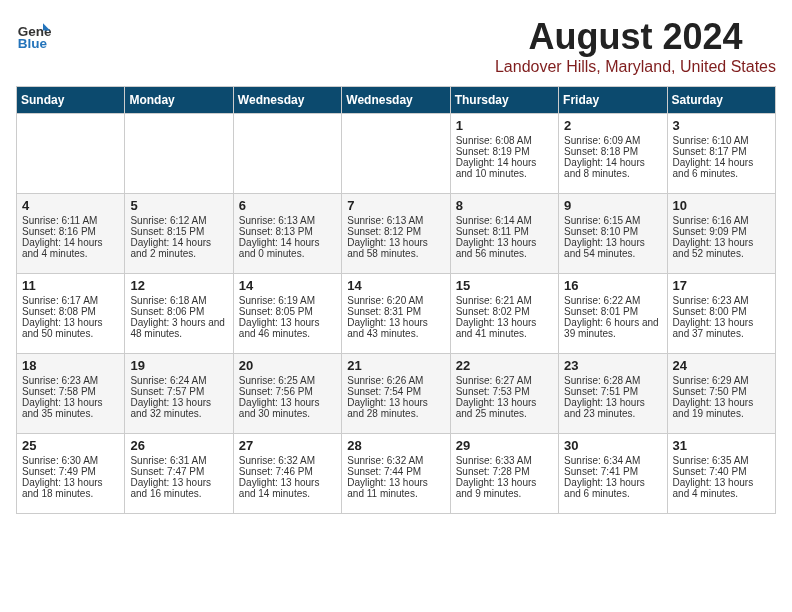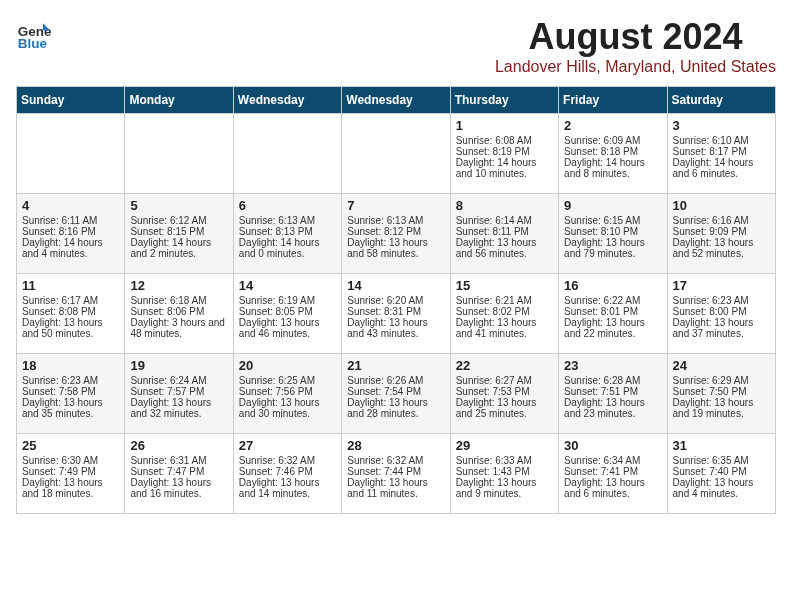--- a/index.html
+++ b/index.html
@@ -112,44 +112,44 @@
         <td><span class="day-number">1</span><span>Sunrise: 6:08 AM</span><br><span>Sunset: 8:19 PM</span><br><span>Daylight: 14 hours and 10 minutes.</span></td>
         <td><span class="day-number">2</span><span>Sunrise: 6:09 AM</span><br><span>Sunset: 8:18 PM</span><br><span>Daylight: 14 hours and 8 minutes.</span></td>
         <td><span class="day-number">3</span><span>Sunrise: 6:10 AM</span><br><span>Sunset: 8:17 PM</span><br><span>Daylight: 14 hours and 6 minutes.</span></td>
       </tr>
       <tr>
         <td><span class="day-number">4</span><span>Sunrise: 6:11 AM</span><br><span>Sunset: 8:16 PM</span><br><span>Daylight: 14 hours and 4 minutes.</span></td>
         <td><span class="day-number">5</span><span>Sunrise: 6:12 AM</span><br><span>Sunset: 8:15 PM</span><br><span>Daylight: 14 hours and 2 minutes.</span></td>
         <td><span class="day-number">6</span><span>Sunrise: 6:13 AM</span><br><span>Sunset: 8:13 PM</span><br><span>Daylight: 14 hours and 0 minutes.</span></td>
         <td><span class="day-number">7</span><span>Sunrise: 6:13 AM</span><br><span>Sunset: 8:12 PM</span><br><span>Daylight: 13 hours and 58 minutes.</span></td>
         <td><span class="day-number">8</span><span>Sunrise: 6:14 AM</span><br><span>Sunset: 8:11 PM</span><br><span>Daylight: 13 hours and 56 minutes.</span></td>
-        <td><span class="day-number">9</span><span>Sunrise: 6:15 AM</span><br><span>Sunset: 8:10 PM</span><br><span>Daylight: 13 hours and 79 minutes.</span></td>
+        <td><span class="day-number">9</span><span>Sunrise: 6:15 AM</span><br><span>Sunset: 8:10 PM</span><br><span>Daylight: 13 hours and 54 minutes.</span></td>
         <td><span class="day-number">10</span><span>Sunrise: 6:16 AM</span><br><span>Sunset: 9:09 PM</span><br><span>Daylight: 13 hours and 52 minutes.</span></td>
       </tr>
       <tr>
         <td><span class="day-number">11</span><span>Sunrise: 6:17 AM</span><br><span>Sunset: 8:08 PM</span><br><span>Daylight: 13 hours and 50 minutes.</span></td>
         <td><span class="day-number">12</span><span>Sunrise: 6:18 AM</span><br><span>Sunset: 8:06 PM</span><br><span>Daylight: 3 hours and 48 minutes.</span></td>
         <td><span class="day-number">14</span><span>Sunrise: 6:19 AM</span><br><span>Sunset: 8:05 PM</span><br><span>Daylight: 13 hours and 46 minutes.</span></td>
         <td><span class="day-number">14</span><span>Sunrise: 6:20 AM</span><br><span>Sunset: 8:31 PM</span><br><span>Daylight: 13 hours and 43 minutes.</span></td>
         <td><span class="day-number">15</span><span>Sunrise: 6:21 AM</span><br><span>Sunset: 8:02 PM</span><br><span>Daylight: 13 hours and 41 minutes.</span></td>
-        <td><span class="day-number">16</span><span>Sunrise: 6:22 AM</span><br><span>Sunset: 8:01 PM</span><br><span>Daylight: 13 hours and 22 minutes.</span></td>
+        <td><span class="day-number">16</span><span>Sunrise: 6:22 AM</span><br><span>Sunset: 8:01 PM</span><br><span>Daylight: 6 hours and 39 minutes.</span></td>
         <td><span class="day-number">17</span><span>Sunrise: 6:23 AM</span><br><span>Sunset: 8:00 PM</span><br><span>Daylight: 13 hours and 37 minutes.</span></td>
       </tr>
       <tr>
         <td><span class="day-number">18</span><span>Sunrise: 6:23 AM</span><br><span>Sunset: 7:58 PM</span><br><span>Daylight: 13 hours and 35 minutes.</span></td>
         <td><span class="day-number">19</span><span>Sunrise: 6:24 AM</span><br><span>Sunset: 7:57 PM</span><br><span>Daylight: 13 hours and 32 minutes.</span></td>
         <td><span class="day-number">20</span><span>Sunrise: 6:25 AM</span><br><span>Sunset: 7:56 PM</span><br><span>Daylight: 13 hours and 30 minutes.</span></td>
         <td><span class="day-number">21</span><span>Sunrise: 6:26 AM</span><br><span>Sunset: 7:54 PM</span><br><span>Daylight: 13 hours and 28 minutes.</span></td>
         <td><span class="day-number">22</span><span>Sunrise: 6:27 AM</span><br><span>Sunset: 7:53 PM</span><br><span>Daylight: 13 hours and 25 minutes.</span></td>
         <td><span class="day-number">23</span><span>Sunrise: 6:28 AM</span><br><span>Sunset: 7:51 PM</span><br><span>Daylight: 13 hours and 23 minutes.</span></td>
         <td><span class="day-number">24</span><span>Sunrise: 6:29 AM</span><br><span>Sunset: 7:50 PM</span><br><span>Daylight: 13 hours and 19 minutes.</span></td>
       </tr>
       <tr>
         <td><span class="day-number">25</span><span>Sunrise: 6:30 AM</span><br><span>Sunset: 7:49 PM</span><br><span>Daylight: 13 hours and 18 minutes.</span></td>
         <td><span class="day-number">26</span><span>Sunrise: 6:31 AM</span><br><span>Sunset: 7:47 PM</span><br><span>Daylight: 13 hours and 16 minutes.</span></td>
         <td><span class="day-number">27</span><span>Sunrise: 6:32 AM</span><br><span>Sunset: 7:46 PM</span><br><span>Daylight: 13 hours and 14 minutes.</span></td>
         <td><span class="day-number">28</span><span>Sunrise: 6:32 AM</span><br><span>Sunset: 7:44 PM</span><br><span>Daylight: 13 hours and 11 minutes.</span></td>
-        <td><span class="day-number">29</span><span>Sunrise: 6:33 AM</span><br><span>Sunset: 1:43 PM</span><br><span>Daylight: 13 hours and 9 minutes.</span></td>
+        <td><span class="day-number">29</span><span>Sunrise: 6:33 AM</span><br><span>Sunset: 7:28 PM</span><br><span>Daylight: 13 hours and 9 minutes.</span></td>
         <td><span class="day-number">30</span><span>Sunrise: 6:34 AM</span><br><span>Sunset: 7:41 PM</span><br><span>Daylight: 13 hours and 6 minutes.</span></td>
         <td><span class="day-number">31</span><span>Sunrise: 6:35 AM</span><br><span>Sunset: 7:40 PM</span><br><span>Daylight: 13 hours and 4 minutes.</span></td>
       </tr>
     </tbody>
 </table>
 
 </body></html>

